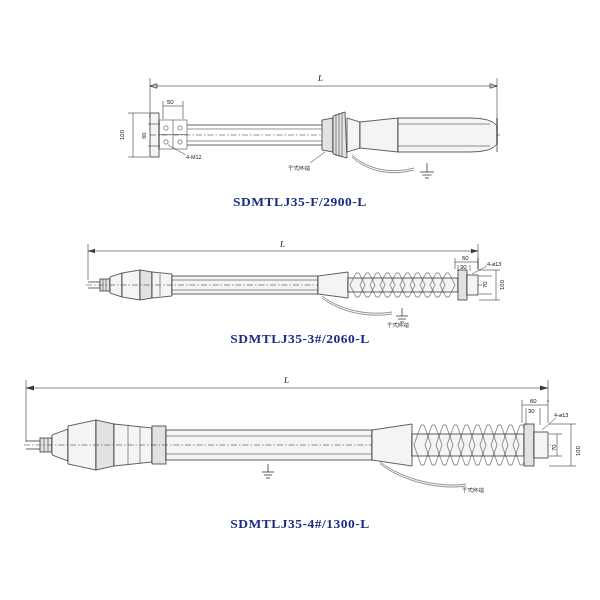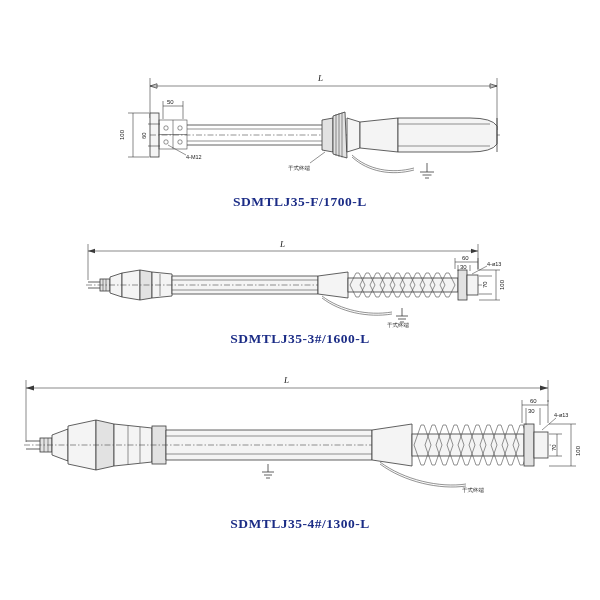--- a/index.html
+++ b/index.html
@@ -99,21 +99,21 @@
   <path class="thin" d="M352 157 C 368 172, 392 176, 414 170"></path>
   <line class="ln" x1="427" y1="163" x2="427" y2="172"></line>
   <line class="ln" x1="420" y1="172" x2="434" y2="172"></line>
   <line class="ln" x1="422.5" y1="175" x2="431.5" y2="175"></line>
   <line class="ln" x1="425" y1="178" x2="429" y2="178"></line>
 
   <line class="thin" x1="325" y1="152" x2="310" y2="163"></line>
   <text class="leadtext" x="288" y="170">干式终端</text>
 </svg>
 
-<div class="caption" id="cap1">SDMTLJ35-F/1700-L</div>
+<div class="caption" id="cap1">SDMTLJ35-F/2900-L</div>
 
 <svg width="600" height="110" style="position:absolute;left:0;top:228px;">
 
   <line class="dim" x1="88" y1="16" x2="88" y2="52"></line>
   <line class="dim" x1="478" y1="16" x2="478" y2="42"></line>
   <line class="dim" x1="88" y1="23" x2="478" y2="23"></line>
   <path d="M88 23 l7 -2.2 v4.4 z" fill="#3a3a3a"></path>
   <path d="M478 23 l-7 -2.2 v4.4 z" fill="#3a3a3a"></path>
   <text class="Ltext" x="280" y="19">L</text>
 
@@ -174,21 +174,21 @@
 
   <path class="thin" d="M322 68 C 340 82, 368 88, 392 84"></path>
   <path class="thin" d="M322 70 C 340 84, 368 90, 392 86"></path>
   <line class="ln" x1="402" y1="80" x2="402" y2="88"></line>
   <line class="ln" x1="396" y1="88" x2="408" y2="88"></line>
   <line class="ln" x1="398" y1="91" x2="406" y2="91"></line>
   <line class="ln" x1="400" y1="94" x2="404" y2="94"></line>
   <text class="leadtext" x="387" y="99">干式终端</text>
 </svg>
 
-<div class="caption" id="cap2">SDMTLJ35-3#/1600-L</div>
+<div class="caption" id="cap2">SDMTLJ35-3#/2060-L</div>
 
 <svg width="600" height="160" style="position:absolute;left:0;top:368px;">
 
   <line class="dim" x1="26" y1="12" x2="26" y2="74"></line>
   <line class="dim" x1="548" y1="12" x2="548" y2="34"></line>
   <line class="dim" x1="26" y1="20" x2="548" y2="20"></line>
   <path d="M26 20 l8 -2.4 v4.8 z" fill="#3a3a3a"></path>
   <path d="M548 20 l-8 -2.4 v4.8 z" fill="#3a3a3a"></path>
   <text class="Ltext" x="284" y="15">L</text>
 

